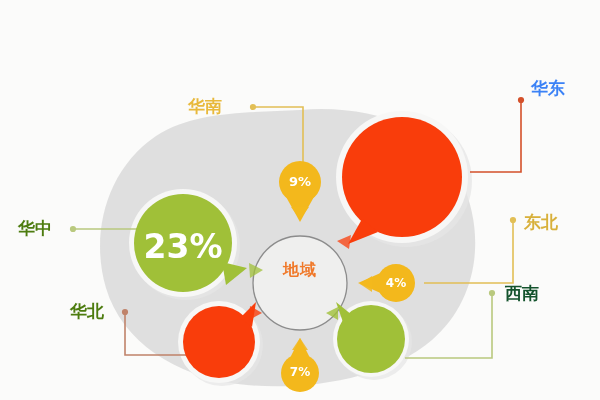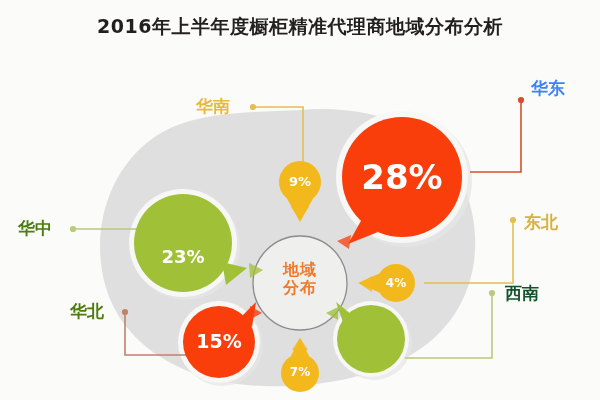--- a/index.html
+++ b/index.html
@@ -62,21 +62,20 @@
     color: #f0792a;
     line-height: 1.15;
     letter-spacing: 1px;
   }
 </style>
 </head>
 <body>
 
 <div id="stage">
 
-  <div id="title">2016年上半年度橱柜精准代理商地域分布分析</div>
 
   <svg class="svg-layer" viewBox="0 0 600 400">
 
     <g>
       <path d="M300 110
                C 372 104, 438 128, 462 182
                C 486 236, 478 300, 432 340
                C 386 380, 300 392, 238 384
                C 176 376, 122 342, 106 288
                C 90 234, 106 170, 156 136
@@ -175,33 +174,30 @@
     <path d="M372 276 L360 284 L372 292 Z" fill="#f3b81c" opacity="0.85"></path>
 
     <g>
       <circle cx="300" cy="373" r="19" fill="#f3b81c"></circle>
       <path d="M288 362 L300 338 L312 362 Z" fill="#f3b81c"></path>
     </g>
     <path d="M292 350 L300 338 L308 350 Z" fill="#f3b81c" opacity="0.85"></path>
 
   </svg>
 
-  <div class="bubble-value" style="left:342px; top:160px; width:120px; font-size:34px;">28%</div>
-  <div class="bubble-value" style="left:133px; top:248px; width:100px; font-size:18px;">23%</div>
-  <div class="bubble-value" style="left:179px; top:332px; width:80px; font-size:19px;">15%</div>
+  <div class="bubble-value" style="left:133px; top:230px; width:100px; font-size:33px;">23%</div>
   <div class="bubble-value" style="left:270px; top:175px; width:60px; font-size:13px;">9%</div>
   <div class="bubble-value" style="left:366px; top:277px; width:60px; font-size:12px;">4%</div>
   <div class="bubble-value" style="left:270px; top:366px; width:60px; font-size:12px;">7%</div>
 
   <div class="center-text" style="left:252px; top:261px;">
     <div>地域</div>
-    <div>分布</div>
   </div>
 
-  <div class="region-label" style="left:196px; top:98px; color:#e8b93c;">华南</div>
+  <div class="region-label" style="left:188px; top:98px; color:#e8b93c;">华南</div>
 
   <div class="region-label" style="left:531px; top:80px; color:#3b82f6;">华东</div>
 
   <div class="region-label" style="left:18px; top:220px; color:#4d7c0f;">华中</div>
 
   <div class="region-label" style="left:524px; top:198px; color:#d8b03a;margin-top:16px;">东北</div>
 
   <div class="region-label" style="left:70px; top:303px; color:#4d7c0f;">华北</div>
 
   <div class="region-label" style="left:505px; top:285px; color:#14532d;">西南</div>

